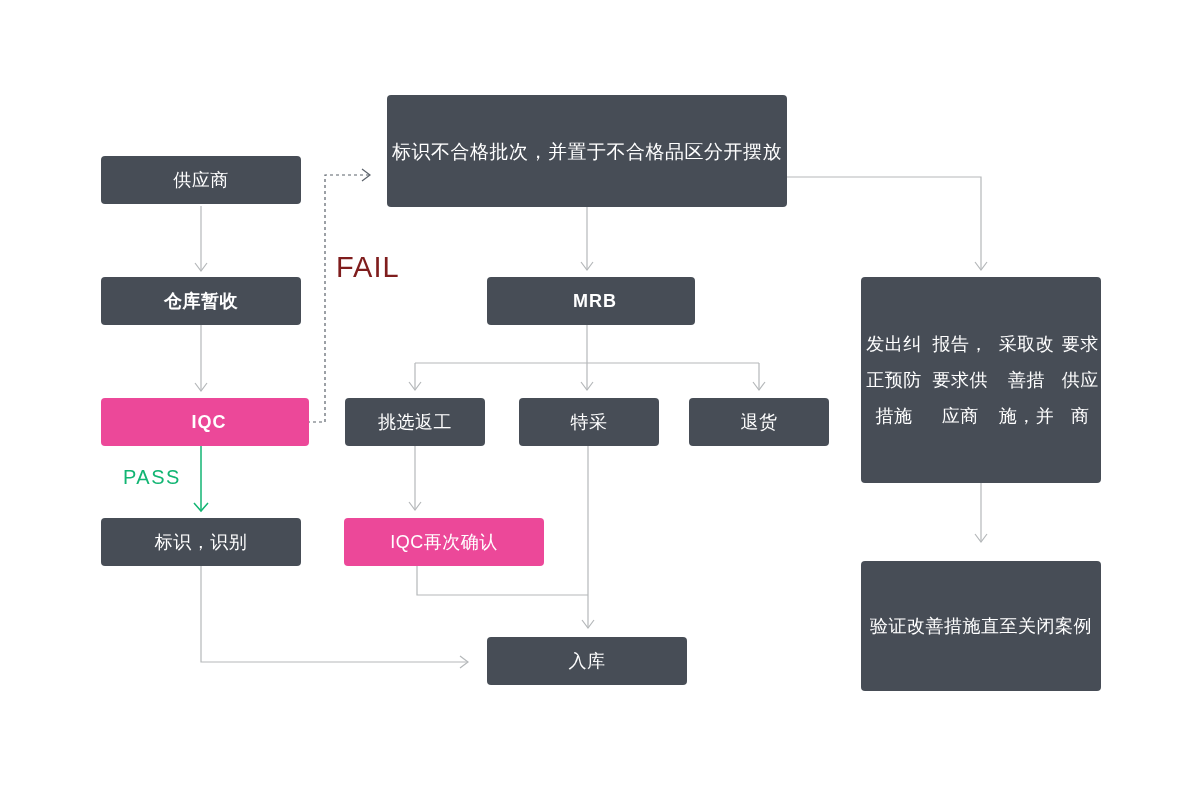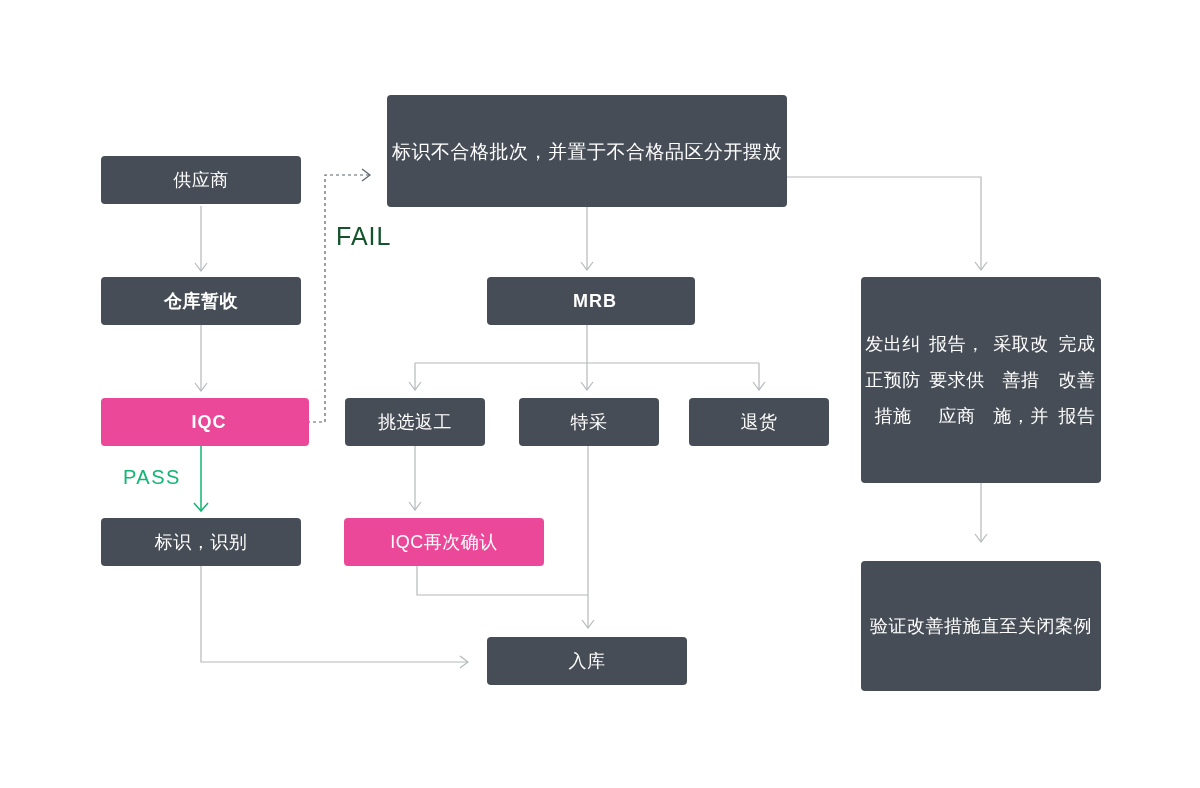--- a/index.html
+++ b/index.html
@@ -58,23 +58,23 @@
     white-space: nowrap;
   }
   #lbl-pass {
     left: 123px; top: 466px;
     color: #12b573;
     font-size: 20px;
     font-weight: 400;
     letter-spacing: 1.5px;
   }
   #lbl-fail {
-    left: 336px; top: 222px;
-    color: #14532d;
-    font-size: 25px;
+    left: 336px; top: 251px;
+    color: #7f1d1d;
+    font-size: 29px;
     letter-spacing: 1px;
   }
 </style>
 </head>
 <body>
 
 <div class="canvas">
 
   <svg class="edges" width="1200" height="788" viewBox="0 0 1200 788" fill="none" stroke="#b5b8ba" stroke-width="1.2">
 
@@ -177,21 +177,21 @@
   </div>
 
   <div class="node" id="n-in">
     <span class="line">入库</span>
   </div>
 
   <div class="node" id="n-capa">
     <span class="line">发出纠正预防措施</span>
     <span class="line">报告，要求供应商</span>
     <span class="line">采取改善措施，并</span>
-    <span class="line">完成改善报告</span>
+    <span class="line">要求供应商</span>
   </div>
 
   <div class="node" id="n-verify">
     <span class="line">验证改善措施</span>
     <span class="line">直至关闭案例</span>
   </div>
 
 </div>
 
 </body></html>

